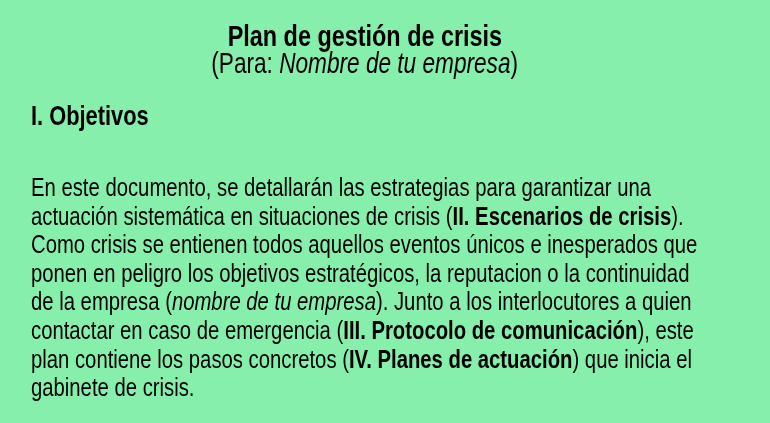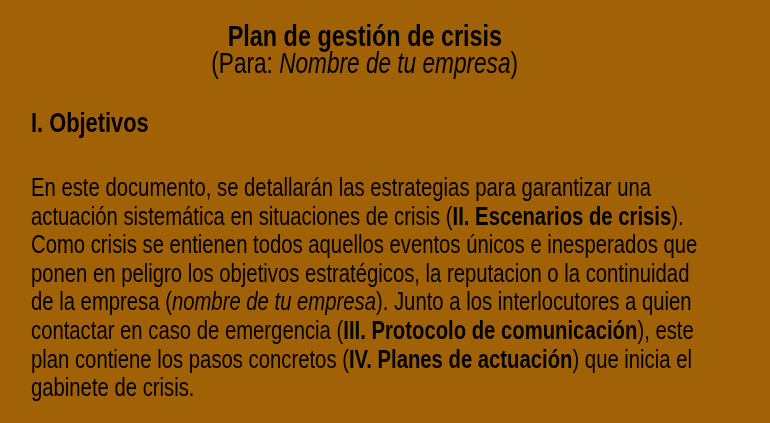--- a/index.html
+++ b/index.html
@@ -4,21 +4,21 @@
 <style>
   html, body {
     margin: 0;
     padding: 0;
     background: #ffffff;
   }
   .page {
     position: relative;
     width: 770px;
     height: 423px;
-    background: #a16207;
+    background: #86efac;
     color: #000000;
     font-family: "Liberation Sans", "DejaVu Sans", sans-serif;
     overflow: hidden;
   }
   
   .center-row {
     position: absolute;
     left: -20px;
     width: 770px;
     text-align: center;
@@ -44,21 +44,21 @@
   }
   .subtitle-row { top: 49px; }
   .subtitle-text {
     font-size: 29px;
     line-height: 29px;
     font-weight: normal;
   }
   .section-heading-row {
     position: absolute;
     left: 31px;
-    top: 109px;
+    top: 102px;
   }
   .section-heading-text {
     font-size: 28px;
     line-height: 28px;
     font-weight: bold;
   }
   .body-paragraph {
     position: absolute;
     left: 31px;
     top: 173px;

